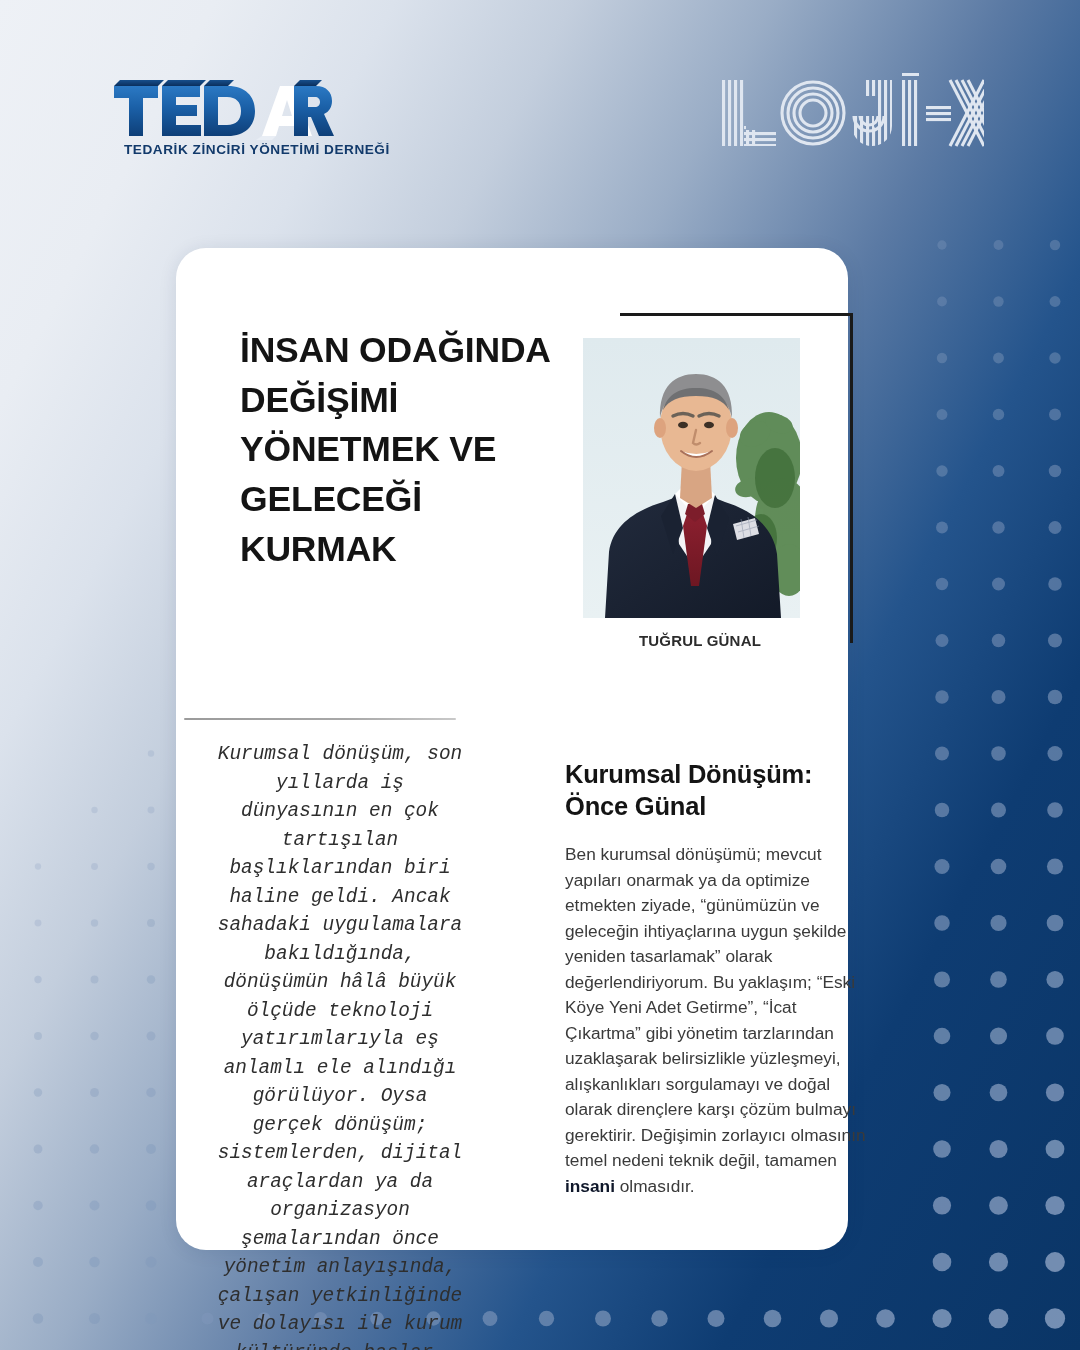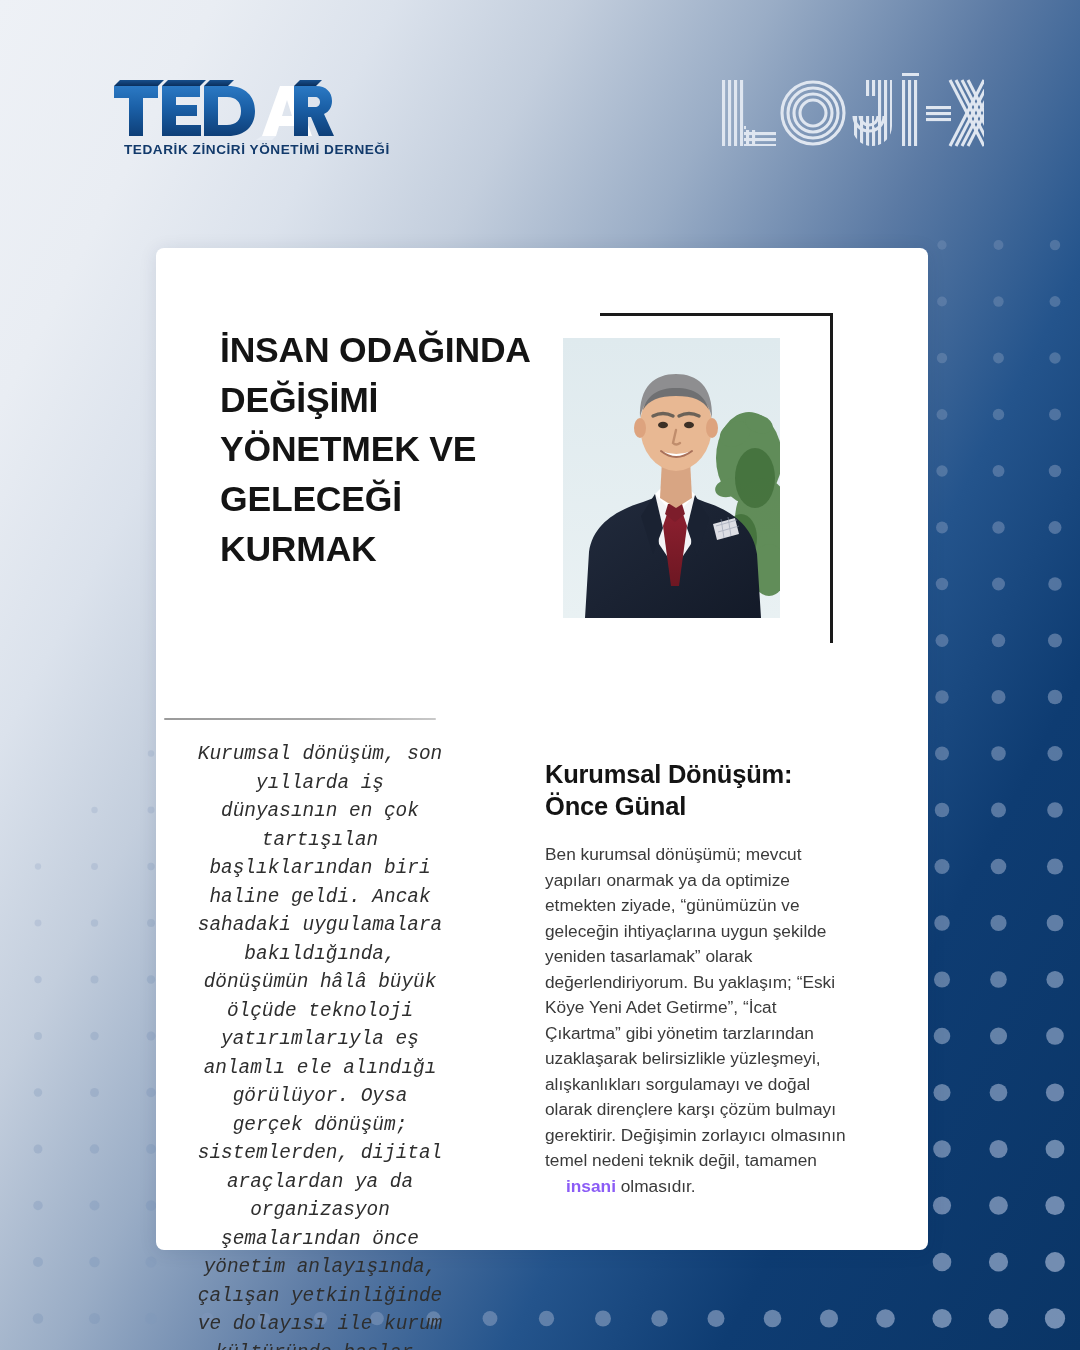--- a/index.html
+++ b/index.html
@@ -54,24 +54,24 @@
 
   .logo-lojix {
     position:absolute;
     left:716px; top:72px;
     width:268px; height:84px;
   }
 
   
   #card {
     position:absolute;
-    left:156px; top:248px;
-    width:772px; height:1002px;
+    left:176px; top:248px;
+    width:672px; height:1002px;
     background:#ffffff;
-    border-radius:8px;
+    border-radius:30px;
     box-shadow:0 2px 18px rgba(10,40,80,0.10);
   }
 
   
   #headline {
     position:absolute;
     left:64px; top:78px;
     width:310px;
     font-size:35.5px;
     font-weight:bold;
@@ -152,21 +152,21 @@
   }
   #body {
     position:absolute;
     left:389px; top:594px;
     width:306px;
     font-size:17.3px;
     line-height:1.475;
     color:#3a3a3a;
     font-family:"Liberation Sans", sans-serif;
   }
-  #body b { font-weight:bold; color:#8b5cf6;margin-left:21px; }
+  #body b { font-weight:bold; color:#0f172a; }
 </style>
 </head>
 <body>
 
 <div id="poster">
 
   <svg id="dots" viewBox="0 0 1080 1350" width="1080" height="1350" aria-hidden="true">
       <circle cx="942.0" cy="245.0" r="4.66" fill="#8098bb" opacity="0.37"></circle>
       <circle cx="998.5" cy="245.0" r="4.93" fill="#8098bb" opacity="0.39"></circle>
       <circle cx="1055.0" cy="245.0" r="5.20" fill="#8098bb" opacity="0.42"></circle>
@@ -502,20 +502,21 @@
 
           <path d="M113 92 L110 105 Q113 108 117 105" stroke="#c08d6c" stroke-width="2.4" fill="none" stroke-linecap="round"></path>
 
           <path d="M98 113 Q113 124 129 113 Q113 119 98 113 Z" fill="#ffffff"></path>
           <path d="M98 113 Q113 125 129 113" stroke="#a9715a" stroke-width="2" fill="none" stroke-linecap="round"></path>
         </svg>
       </div>
     </div>
 
     <div id="caption">
+      <span class="nm">TUĞRUL GÜNAL</span>
     </div>
 
     <div id="divider"></div>
 
     <p id="lede">Kurumsal dönüşüm, son yıllarda iş dünyasının en çok tartışılan başlıklarından biri haline geldi. Ancak sahadaki uygulamalara bakıldığında, dönüşümün hâlâ büyük ölçüde teknoloji yatırımlarıyla eş anlamlı ele alındığı görülüyor. Oysa gerçek dönüşüm; sistemlerden, dijital araçlardan ya da organizasyon şemalarından önce yönetim anlayışında, çalışan yetkinliğinde ve dolayısı ile kurum kültüründe başlar.</p>
 
     <h2 id="subhead">Kurumsal Dönüşüm: Önce Günal</h2>
 
     <p id="body">
       <span>Ben kurumsal dönüşümü; mevcut yapıları onarmak ya da optimize etmekten ziyade, “günümüzün ve geleceğin ihtiyaçlarına uygun şekilde yeniden tasarlamak” olarak değerlendiriyorum. Bu yaklaşım; “Eski Köye Yeni Adet Getirme”, “İcat Çıkartma” gibi yönetim tarzlarından uzaklaşarak belirsizlikle yüzleşmeyi, alışkanlıkları sorgulamayı ve doğal olarak dirençlere karşı çözüm bulmayı gerektirir. Değişimin zorlayıcı olmasının temel nedeni teknik değil, tamamen </span><b>insani</b><span> olmasıdır.</span>

